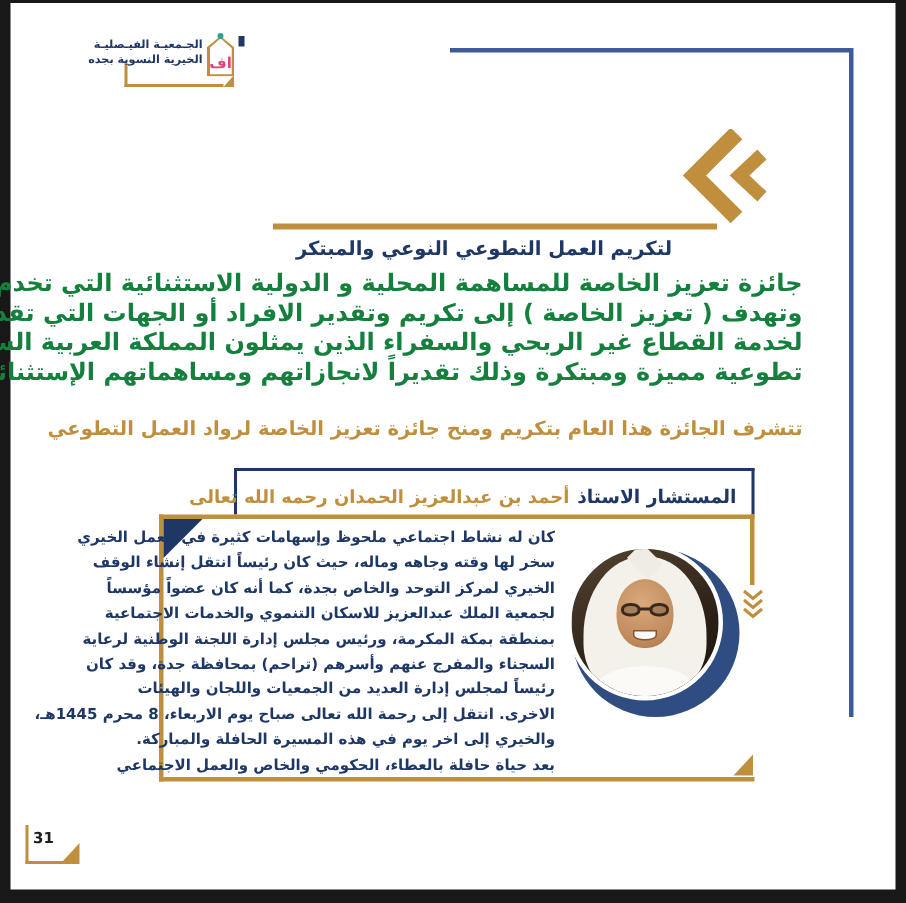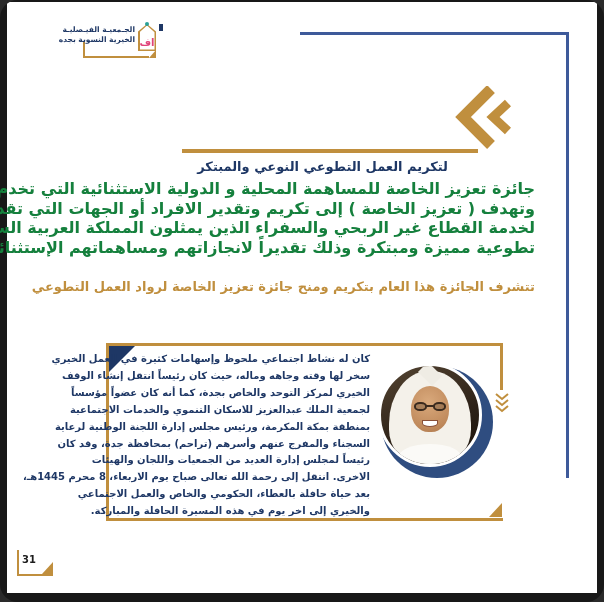--- a/index.html
+++ b/index.html
@@ -1,17 +1,17 @@
 <!DOCTYPE html>
 <html lang="ar"><head>
 <meta charset="utf-8">
 <style>
   * { margin:0; padding:0; box-sizing:border-box; }
   body { background:#2a2a2a; font-family:"DejaVu Sans", sans-serif; }
-  .screen { position:relative; width:604px; height:602px; background:#181818; overflow:hidden;border-radius:18px; }
+  .screen { position:relative; width:604px; height:602px; background:#181818; overflow:hidden; }
   .page { position:absolute; left:7px; top:2px; width:590px; height:591px; background:#ffffff; }
 
   .abs { position:absolute; }
 
   
   .frame-top   { left:293px; top:30px; width:268px; height:3px; background:#3E5A9A; }
   .frame-right { left:559px; top:30px; width:3px; height:446px; background:#3E5A9A; }
 
   
   .logo { left:76px; top:20px; width:80px; height:40px; }
@@ -130,20 +130,24 @@
 
     <div class="abs intro">
       <div>جائزة تعزيز الخاصة للمساهمة المحلية و الدولية الاستثنائية التي تخدم القيم الإنسانية</div>
       <div>وتهدف ( تعزيز الخاصة ) إلى تكريم وتقدير الافراد أو الجهات التي تقدم مبادرات نوعية</div>
       <div>لخدمة القطاع غير الربحي والسفراء الذين يمثلون المملكة العربية السعودية بأعمال</div>
       <div>تطوعية مميزة ومبتكرة وذلك تقديراً لانجازاتهم ومساهماتهم الإستثنائية.</div>
     </div>
 
     <div class="abs honor">تتشرف الجائزة هذا العام بتكريم ومنح جائزة تعزيز الخاصة  لرواد العمل التطوعي</div>
 
+    <div class="abs name-box">
+      <span class="t1">المستشار الاستاذ</span>
+      <span class="t2">أحمد بن عبدالعزيز الحمدان رحمه الله تعالى</span>
+    </div>
 
     <div class="abs bio-box">
       <div class="bio-corner-navy"></div>
       <div class="bio-corner-gold"></div>
     </div>
     <div class="abs bio-right-seg"></div>
     <svg class="abs bio-chevrons" width="16" height="22" viewBox="0 0 16 22">
       <path d="M2 2 L8 7 L14 2" fill="none" stroke="#C08F3E" stroke-width="2"></path>
       <path d="M2 8 L8 13 L14 8" fill="none" stroke="#C08F3E" stroke-width="2"></path>
       <path d="M2 14 L8 19 L14 14" fill="none" stroke="#C08F3E" stroke-width="2"></path>
@@ -151,22 +155,22 @@
 
     <div class="abs bio-text">
       <div>كان له نشاط اجتماعي ملحوظ وإسهامات كثيرة في العمل الخيري</div>
       <div>سخر لها وقته وجاهه وماله، حيث كان رئيساً انتقل إنشاء الوقف</div>
       <div>الخيري لمركز التوحد والخاص بجدة، كما أنه كان عضواً مؤسساً</div>
       <div>لجمعية الملك عبدالعزيز للاسكان التنموي والخدمات الاجتماعية</div>
       <div>بمنطقة بمكة المكرمة، ورئيس مجلس إدارة اللجنة الوطنية لرعاية</div>
       <div>السجناء والمفرج عنهم وأسرهم (تراحم) بمحافظة جدة، وقد كان</div>
       <div>رئيساً لمجلس إدارة  العديد من الجمعيات واللجان والهيئات</div>
       <div>الاخرى. انتقل إلى رحمة الله تعالى صباح يوم الاربعاء، 8 محرم 1445هـ،</div>
+      <div>والخيري إلى اخر يوم في هذه المسيرة الحافلة والمباركة.</div>
       <div>بعد حياة حافلة بالعطاء، الحكومي والخاص والعمل الاجتماعي</div>
-      <div>والخيري إلى اخر يوم في هذه المسيرة الحافلة والمباركة.</div>
     </div>
 
     <div class="abs photo-ring"></div>
     <div class="abs photo">
       <div class="ghutra"></div>
       <div class="peak"></div>
       <div class="face"></div>
       <div class="glasses">
         <div class="lens l"></div>
         <div class="bridge"></div>

